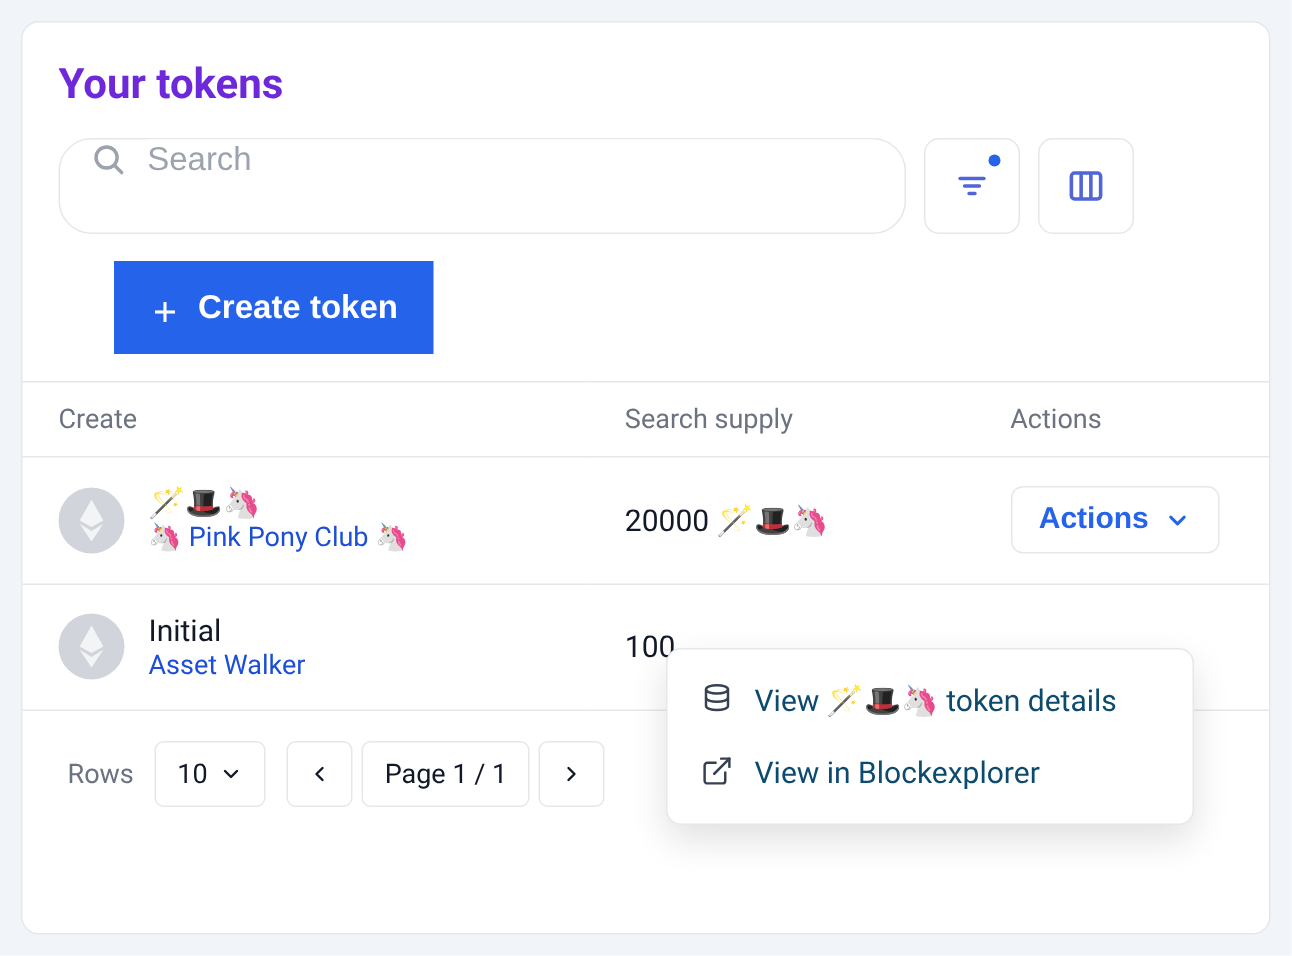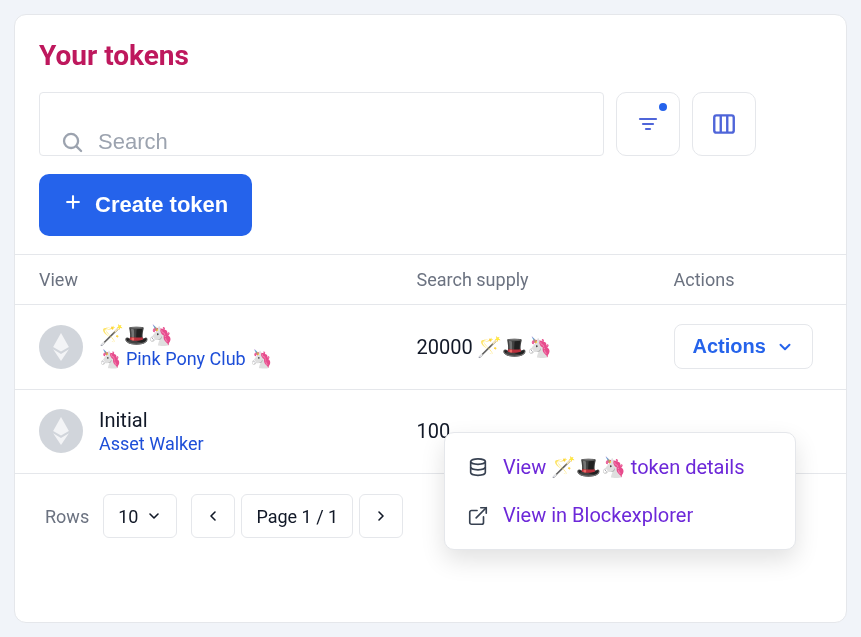--- a/index.html
+++ b/index.html
@@ -18,36 +18,36 @@
     height: 609px;
     position: relative;
     overflow: visible;
   }
   .card-header {
     padding: 24px 24px 18px 24px;
   }
   .title {
     font-size: 28px;
     font-weight: 700;
-    color: #be185d;
+    color: #6d28d9;
     margin-bottom: 20px;
   }
   .controls-row {
     display: flex;
     gap: 12px;
     align-items: center;
     margin-bottom: 18px;
   }
   .search-wrap {
     display: flex;
-    align-items: flex-end;
+    align-items: flex-start;
     flex: 0 0 565px;
     height: 64px;
     border: 1px solid #e5e7eb;
-    border-radius: 4px;
+    border-radius: 22px;
     padding: 0 20px;
     gap: 14px;
   }
   .search-wrap svg { color: #9ca3af; }
   .search-input {
     border: none;
     outline: none;
     font-size: 22px;
     color: #111827;
     width: 100%;
@@ -67,30 +67,31 @@
   }
   .icon-btn .dot {
     position: absolute;
     width: 8px; height: 8px;
     background: #2563eb;
     border-radius: 50%;
     top: 10px; right: 12px;
   }
   .create-btn {
     display: inline-flex;
-    align-items: flex-start;
+    align-items: flex-end;
     gap: 12px;
     background: #2563eb;
     color: #fff;
     font-size: 22px;
     font-weight: 700;
     border: none;
-    border-radius: 10px;
+    border-radius: 0;
     padding: 18px 24px;
     cursor: pointer;
+    margin-left: 37px;
   }
   .create-btn svg { stroke: #fff; stroke-width: 2.5; }
 
   .table {
     width: 100%;
     border-collapse: collapse;
   }
   .table thead th {
     text-align: left;
     font-weight: 400;
@@ -164,25 +165,25 @@
     background: #fff;
     border: 1px solid #e5e7eb;
     border-radius: 10px;
     box-shadow: 0 10px 25px rgba(0,0,0,0.12);
     padding: 10px 0;
     width: 352px;
     z-index: 10;
   }
   .popover-item {
     display: flex;
-    align-items: flex-end;
+    align-items: flex-start;
     gap: 14px;
     padding: 12px 22px;
     font-size: 20px;
-    color: #6d28d9;
+    color: #0c4a6e;
     cursor: pointer;
   }
 
   .col-asset { width: 360px; }
   .col-supply { width: 245px; }
   .col-actions { width: 180px; }
 </style>
 </head>
 <body>
 
@@ -220,21 +221,21 @@
           <line x1="12" y1="4" x2="12" y2="20"></line>
           <line x1="4" y1="12" x2="20" y2="12"></line>
         </svg>
       <span>Create token</span>
     </button>
   </div>
 
   <table class="table">
     <thead>
       <tr>
-        <th class="col-asset">View</th>
+        <th class="col-asset">Create</th>
         <th class="col-supply">Search supply</th>
         <th class="col-actions">Actions</th>
       </tr>
     </thead>
     <tbody>
       <tr>
         <td>
           <div class="asset-cell">
             <div class="eth-badge">
               <svg width="20" height="28" viewBox="0 0 20 32" fill="none">

